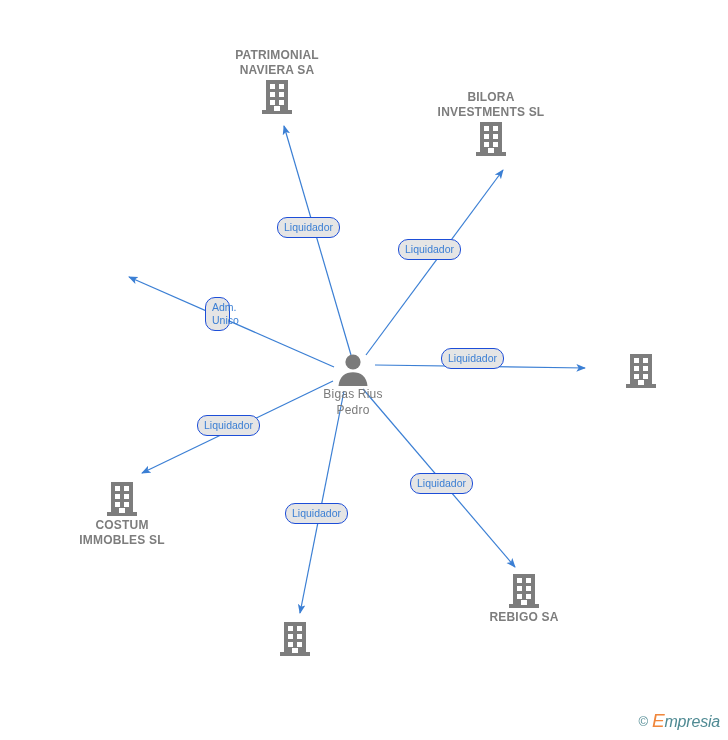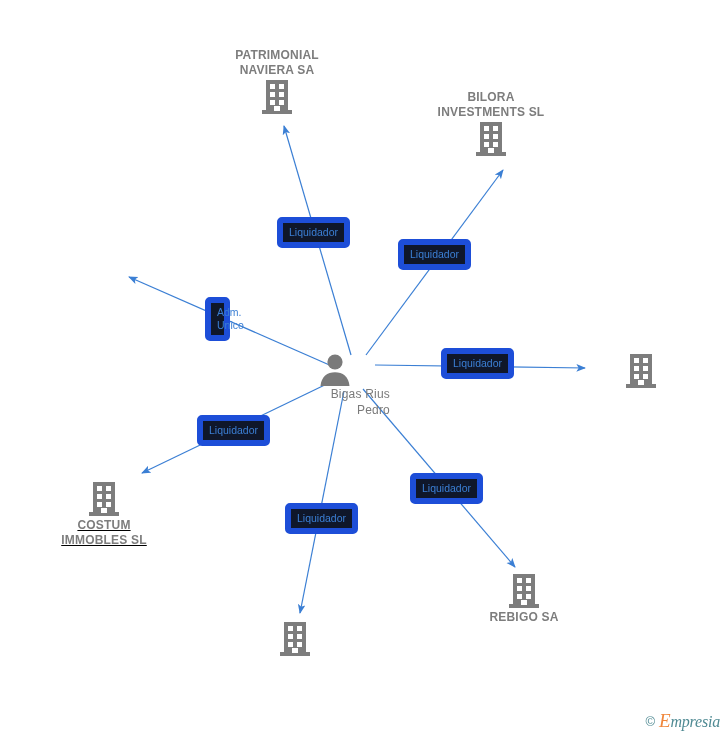--- a/index.html
+++ b/index.html
@@ -51,23 +51,23 @@
     color: #7a7a7a;
     font-size: 12px;
     line-height: 16px;
   }
   .node-icon {
     display: block;
     margin: 0 auto;
   }
   .edge-label {
     position: absolute;
-    border: 6px solid #1d4ed8;
-    border-radius: 5px;
-    background: #0f172a;
+    border: 1px solid #1d4ed8;
+    border-radius: 10px;
+    background: #e5e5e5;
     color: #3b7fd4;
     font-size: 10.5px;
     line-height: 13px;
     padding: 3px 6px 3px 6px;
     white-space: pre-line;
     text-align: center;
     box-sizing: border-box;
   }
   #watermark {
     position: absolute;
@@ -78,21 +78,21 @@
     gap: 4px;
     font-size: 15px;
   }
   #watermark .copy {
     color: #4f8a93;
     font-size: 13px;
   }
   #watermark .brand {
     color: #4f8a93;
     font-style: italic;
-    font-family: Liberation Serif, serif;
+    font-family: Liberation Sans, sans-serif;
     font-size: 16px;
     letter-spacing: -0.2px;
   }
   #watermark .brand .cap {
     color: #f0873c;
     font-size: 19px;
   }
 </style>
 </head>
 <body>
@@ -147,21 +147,21 @@
       <rect x="19" y="6" width="5" height="5" fill="#ffffff"></rect>
       <rect x="10" y="14" width="5" height="5" fill="#ffffff"></rect>
       <rect x="19" y="14" width="5" height="5" fill="#ffffff"></rect>
       <rect x="10" y="22" width="5" height="5" fill="#ffffff"></rect>
       <rect x="19" y="22" width="5" height="5" fill="#ffffff"></rect>
       <rect x="14" y="28" width="6" height="5" fill="#ffffff"></rect>
     </svg>
   </div>
 
 
-  <div class="node" style="left:280px; top:352px; width:110px;text-align:right;">
+  <div class="node" style="left:298px; top:352px; width:110px;">
     <svg class="node-icon" width="34" height="34" viewBox="0 0 34 34">
       <circle cx="17" cy="10" r="7.6" fill="#7a7a7a"></circle>
       <path d="M2.5,34 C3.2,24.5 9.4,20.2 17,20.2 C24.6,20.2 30.8,24.5 31.5,34 Z" fill="#7a7a7a"></path>
     </svg>
     <div class="node-label person">Bigas Rius
 Pedro</div>
   </div>
 
   <div class="node" style="left:561px; top:352px; width:160px;">
     <svg class="node-icon" width="34" height="38" viewBox="0 0 34 38">
@@ -170,21 +170,21 @@
       <rect x="10" y="6" width="5" height="5" fill="#ffffff"></rect>
       <rect x="19" y="6" width="5" height="5" fill="#ffffff"></rect>
       <rect x="10" y="14" width="5" height="5" fill="#ffffff"></rect>
       <rect x="19" y="14" width="5" height="5" fill="#ffffff"></rect>
       <rect x="10" y="22" width="5" height="5" fill="#ffffff"></rect>
       <rect x="19" y="22" width="5" height="5" fill="#ffffff"></rect>
       <rect x="14" y="28" width="6" height="5" fill="#ffffff"></rect>
     </svg>
   </div>
 
-  <div class="node" style="left:42px; top:480px; width:124px;text-decoration:underline;">
+  <div class="node" style="left:60px; top:480px; width:124px;">
     <svg class="node-icon" width="34" height="38" viewBox="0 0 34 38">
       <rect x="6" y="2" width="22" height="31" fill="#7d7d7d"></rect>
       <rect x="2" y="32" width="30" height="4" fill="#7d7d7d"></rect>
       <rect x="10" y="6" width="5" height="5" fill="#ffffff"></rect>
       <rect x="19" y="6" width="5" height="5" fill="#ffffff"></rect>
       <rect x="10" y="14" width="5" height="5" fill="#ffffff"></rect>
       <rect x="19" y="14" width="5" height="5" fill="#ffffff"></rect>
       <rect x="10" y="22" width="5" height="5" fill="#ffffff"></rect>
       <rect x="19" y="22" width="5" height="5" fill="#ffffff"></rect>
       <rect x="14" y="28" width="6" height="5" fill="#ffffff"></rect>

